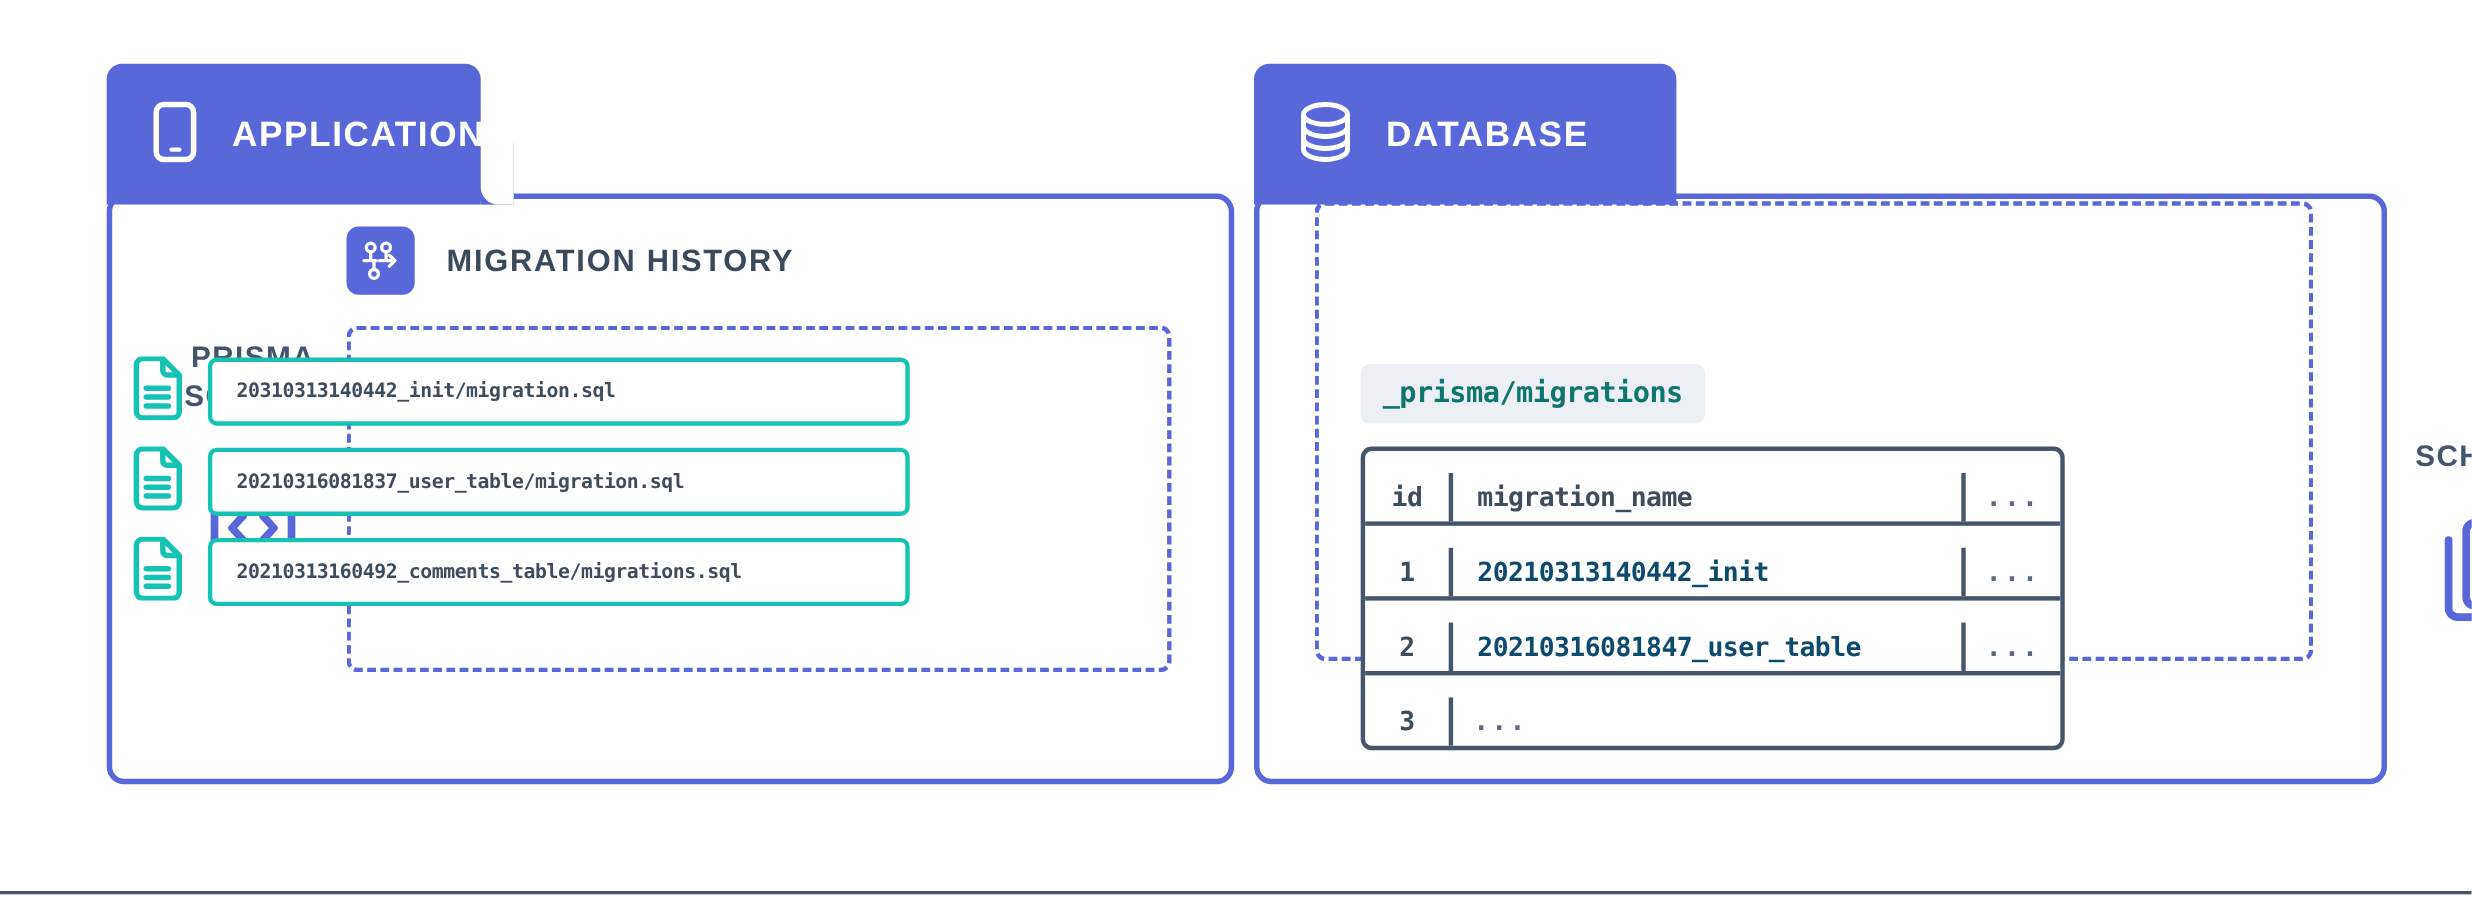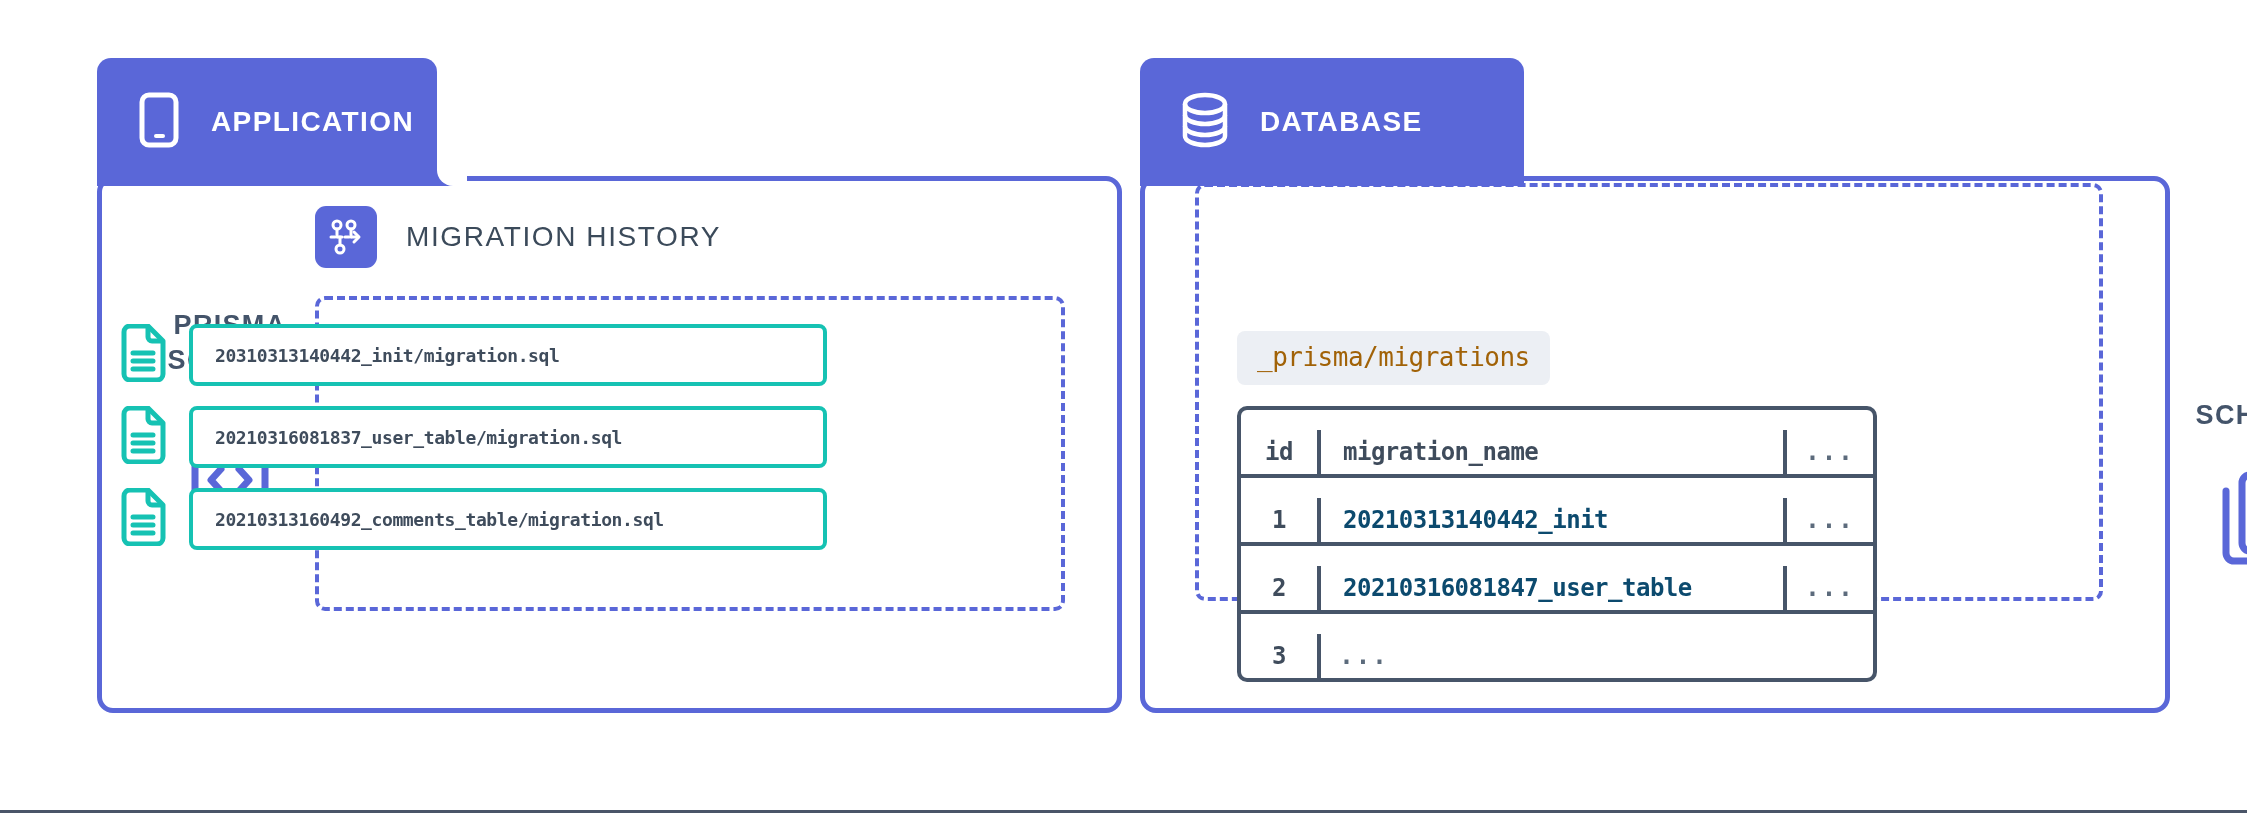--- a/index.html
+++ b/index.html
@@ -31,21 +31,21 @@
     background: #5a67d8;
     border-radius: 14px 14px 0 0;
     display: flex;
     align-items: center;
     padding: 0 38px 0 40px;
     box-sizing: border-box;
     z-index: 3;
   }
   .tab-label {
     color: #ffffff;
-    font-size: 28px;
+    font-size: 32px;
     font-weight: bold;
     letter-spacing: 1.4px;
     margin-left: 30px;
     white-space: nowrap;
   }
   
   .tab-notch {
     position: absolute;
     top: 72px;
     width: 30px;
@@ -118,21 +118,21 @@
     background: #5a67d8;
     border-radius: 11px;
     display: flex;
     align-items: center;
     justify-content: center;
     flex: none;
   }
   .mig-title {
     margin-left: 29px;
     font-size: 28px;
-    font-weight: normal;
+    font-weight: bold;
     color: #3b4a5a;
     letter-spacing: 1.6px;
     white-space: nowrap;
   }
 
   .dashed-box {
     position: absolute;
     border: 4px dashed #5a67d8;
     border-radius: 10px;
     box-sizing: border-box;
@@ -173,22 +173,22 @@
 
   .db-chip {
     position: absolute;
     left: 97px;
     top: 273px;
     background: #eceff4;
     border-radius: 8px;
     padding: 11px 20px 13px 20px;
     font-family: "DejaVu Sans Mono", monospace;
     font-size: 26px;
-    font-weight: normal;
-    color: #a16207;
+    font-weight: bold;
+    color: #0f766e;
     letter-spacing: -0.5px;
     white-space: nowrap;
   }
 
   .db-table {
     position: absolute;
     left: 97px;
     top: 348px;
     width: 640px;
     border: 4px solid #475569;
@@ -329,21 +329,21 @@
 
     <div class="file-row" style="top:430px;">
       <span class="file-icon">
         <svg width="48" height="58" viewBox="0 0 48 58" fill="none">
           <path d="M5 8a6 6 0 0 1 6-6h18l15 15v33a6 6 0 0 1-6 6H11a6 6 0 0 1-6-6V8z" stroke="#16c2b3" stroke-width="5" stroke-linejoin="round"></path>
           <path d="M29 2v11a4 4 0 0 0 4 4h11" stroke="#16c2b3" stroke-width="5" stroke-linejoin="round"></path>
           <path d="M14 29h20M14 37h20M14 45h20" stroke="#16c2b3" stroke-width="5" stroke-linecap="round"></path>
         </svg>
       </span>
       <div class="file-pill">
-        <span class="file-text">20210313160492_comments_table/migration.sql</span>
+        <span class="file-text">20210313160492_comments_table/migrations.sql</span>
       </div>
     </div>
 
   </div>
 </div>
 
 <div class="panel-wrap" id="db-panel-wrap">
 
   <div class="panel"></div>
 

